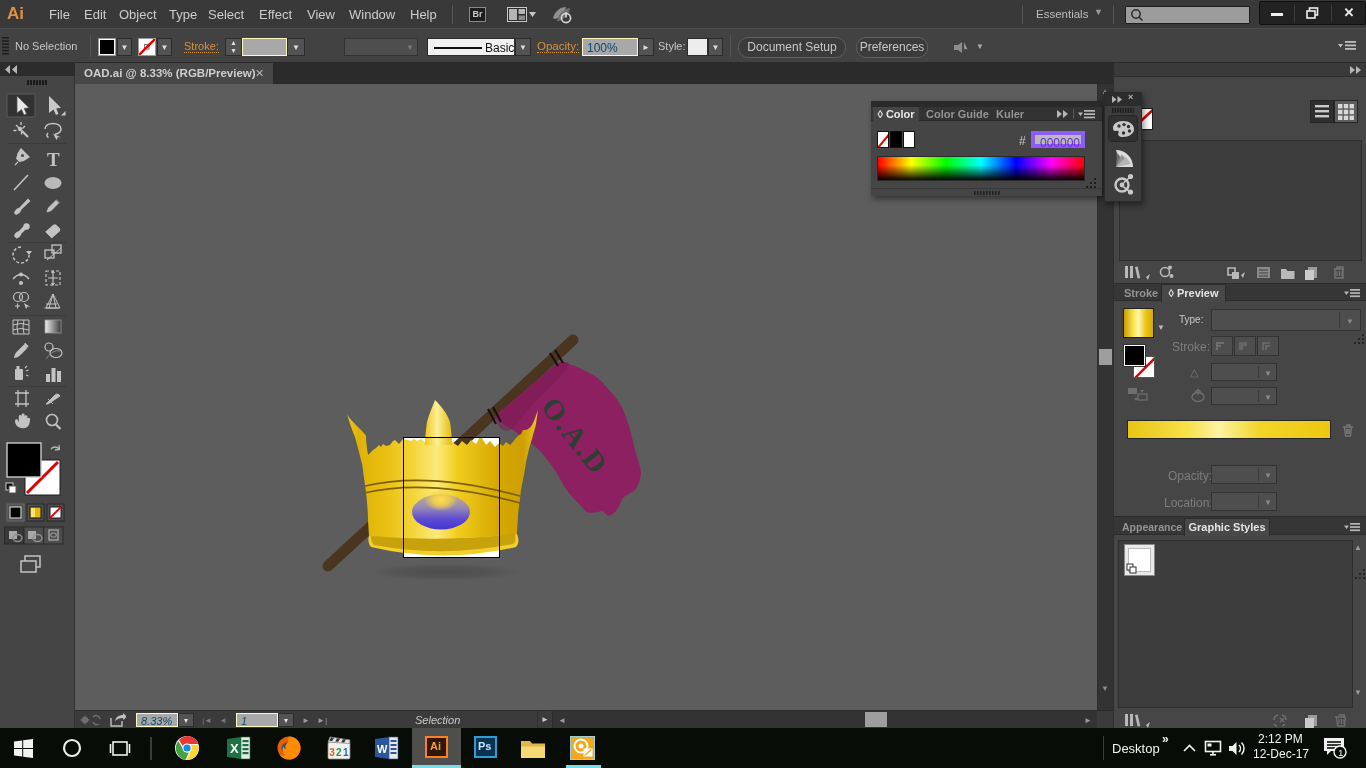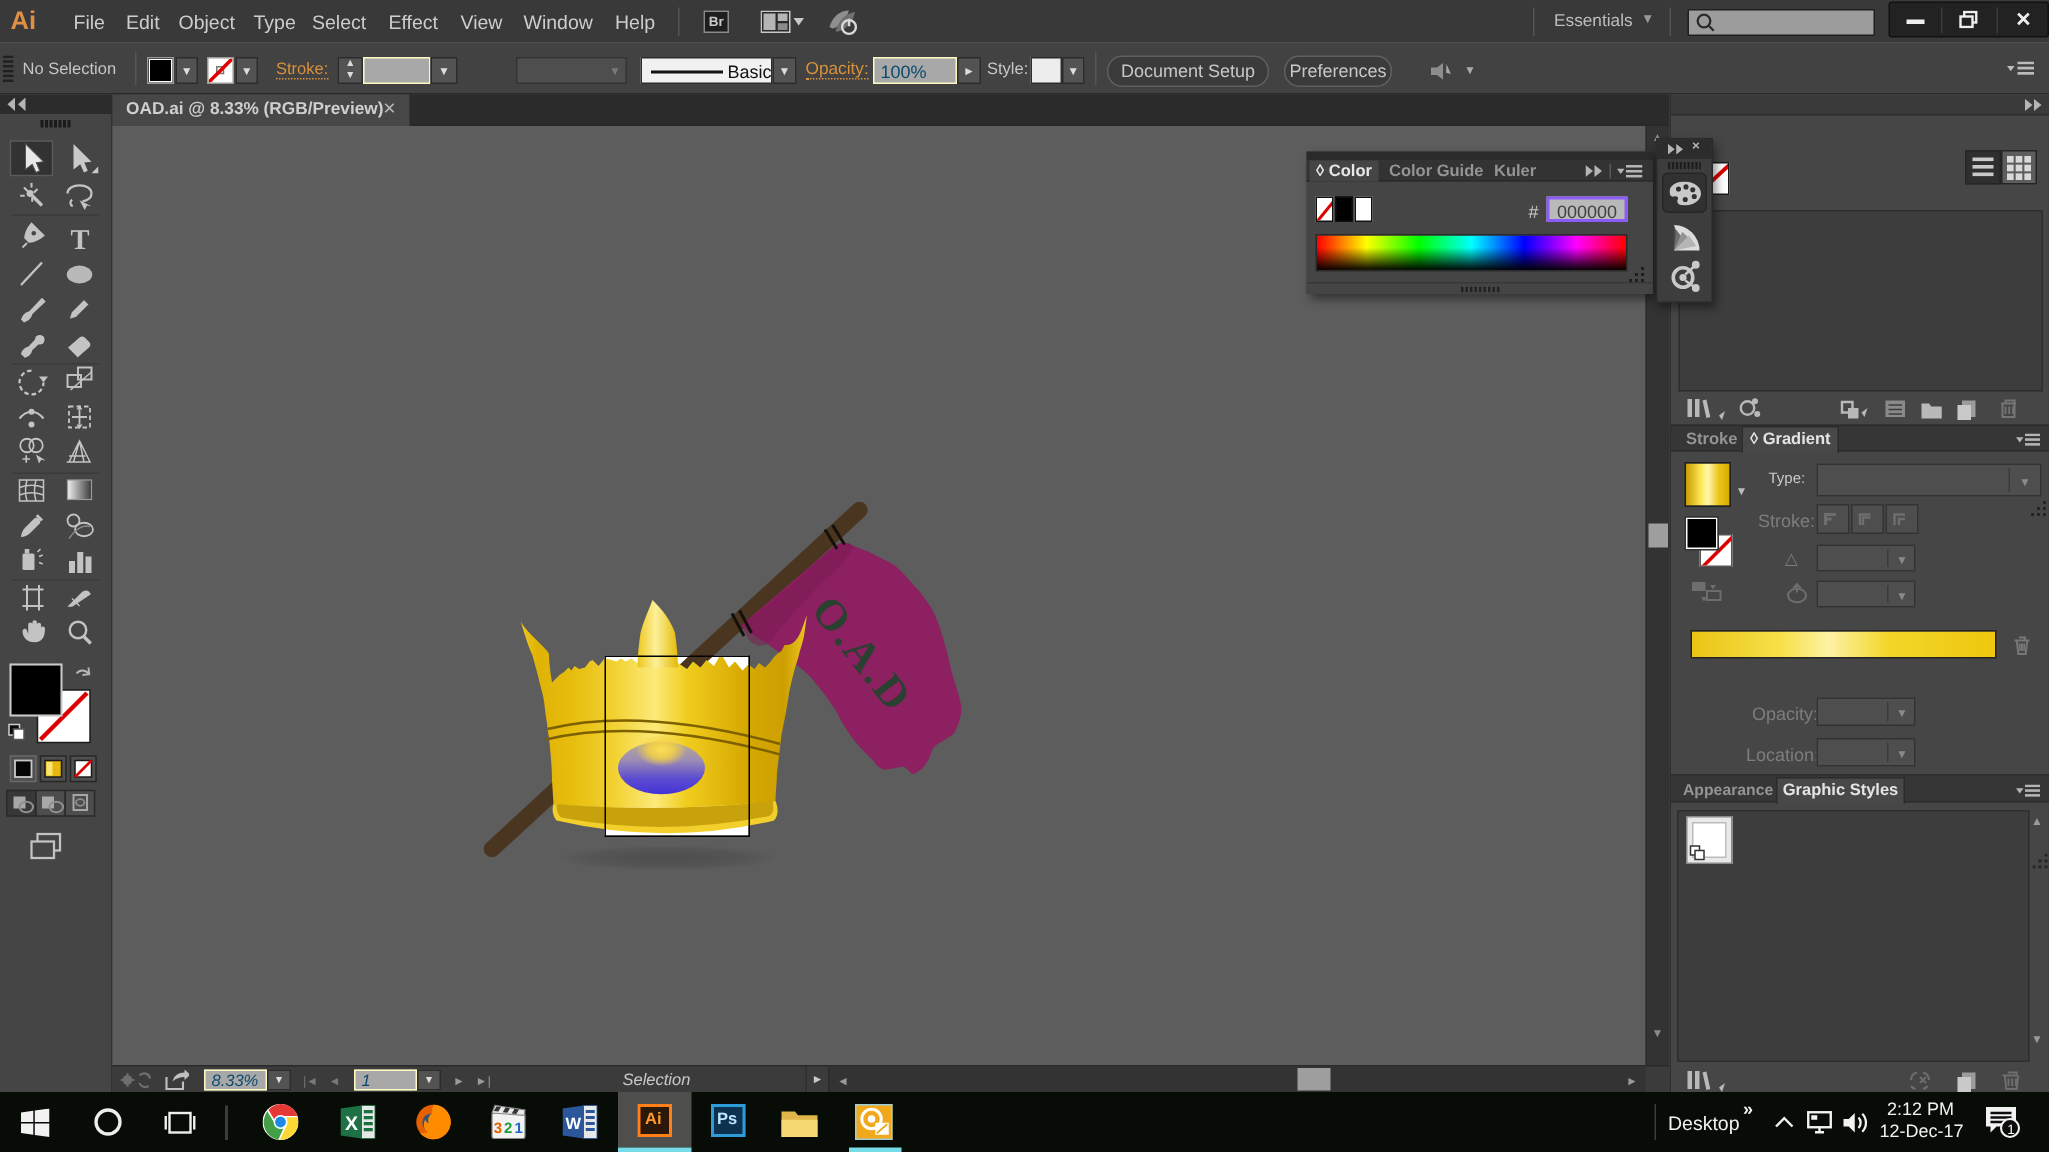--- a/index.html
+++ b/index.html
@@ -495,21 +495,21 @@
           <rect x="4" y="4" width="2" height="2"></rect>
           <rect x="8" y="4" width="2" height="2"></rect>
           <rect x="0" y="8" width="2" height="2"></rect>
           <rect x="4" y="8" width="2" height="2"></rect>
           <rect x="8" y="8" width="2" height="2"></rect>
         </g>
       </svg>
 
     <div class="ptabs" style="top:220px;height:18px;border-top:1px solid #2c2c2c">
       <span class="ptab-in" style="left:10px;top:3px">Stroke</span>
-      <div class="ptab-active" style="left:47px;top:0px;width:65px;height:18px;line-height:17px">◊ Gradient</div>
+      <div class="ptab-active" style="left:47px;top:0px;width:65px;height:18px;line-height:17px">◊ Preview</div>
       <svg class="pmenu" style="right:7px;top:5px" width="16" height="9" viewBox="0 0 16 9">
           <path d="M0,2.5 l5,0 -2.5,3.5 z" fill="#b5b5b5"></path>
           <g fill="#b5b5b5">
             <rect x="6" y="0" width="10" height="1.7"></rect>
             <rect x="6" y="3.2" width="10" height="1.7"></rect>
             <rect x="6" y="6.4" width="10" height="1.7"></rect>
           </g>
         </svg>
     </div>
     <div style="position:absolute;left:9px;top:245px;width:31px;height:30px;background:linear-gradient(90deg,#c79c00,#ffe959 35%,#fff7b0 50%,#edc51a 75%,#d8ab00);border:1px solid #202020"></div>
@@ -639,21 +639,21 @@
         </svg>
     </div>
     <div style="position:absolute;left:6px;top:30px;width:12px;height:17px;background:#fff;border:1px solid #111;overflow:hidden">
         <svg width="12" height="17">
           <line x1="-1" y1="17" x2="13" y2="0" stroke="#dd0000" stroke-width="2"></line>
         </svg>
       </div>
     <div style="position:absolute;left:19px;top:30px;width:12px;height:17px;background:#000;border:1px solid #111"></div>
     <div style="position:absolute;left:32px;top:30px;width:12px;height:17px;background:#fff;border:1px solid #111"></div>
     <span style="position:absolute;left:148px;top:33px;color:#c9c9c9;font-size:12px">#</span>
-    <div style="position:absolute;left:160px;top:30px;width:54px;height:17px;background:#b9b9b9;border:2px solid #8b5cf6;color:#404040;font-size:12px;padding:1px 0 0 5px">000000</div>
+    <div style="position:absolute;left:160px;top:30px;width:54px;height:17px;background:#b9b9b9;border:4px solid #8b5cf6;color:#6d28d9;font-size:12px;padding:1px 0 0 5px">000000</div>
     <div style="position:absolute;left:6px;top:55px;width:208px;height:25px;border:1px solid #2a2a2a;background:linear-gradient(rgba(0,0,0,0) 0%,rgba(0,0,0,0) 35%,rgba(0,0,0,0.9) 95%),linear-gradient(90deg,#f00 0%,#ff0 16%,#0f0 33%,#0ff 50%,#00f 67%,#f0f 84%,#f00 100%)"></div>
     <svg style="position:absolute;left:215px;top:77px" width="11" height="11" viewBox="0 0 11 11">
         <g fill="#1e1e1e">
           <rect x="8" y="0" width="2" height="2"></rect>
           <rect x="4" y="4" width="2" height="2"></rect>
           <rect x="8" y="4" width="2" height="2"></rect>
           <rect x="0" y="8" width="2" height="2"></rect>
           <rect x="4" y="8" width="2" height="2"></rect>
           <rect x="8" y="8" width="2" height="2"></rect>
         </g>

